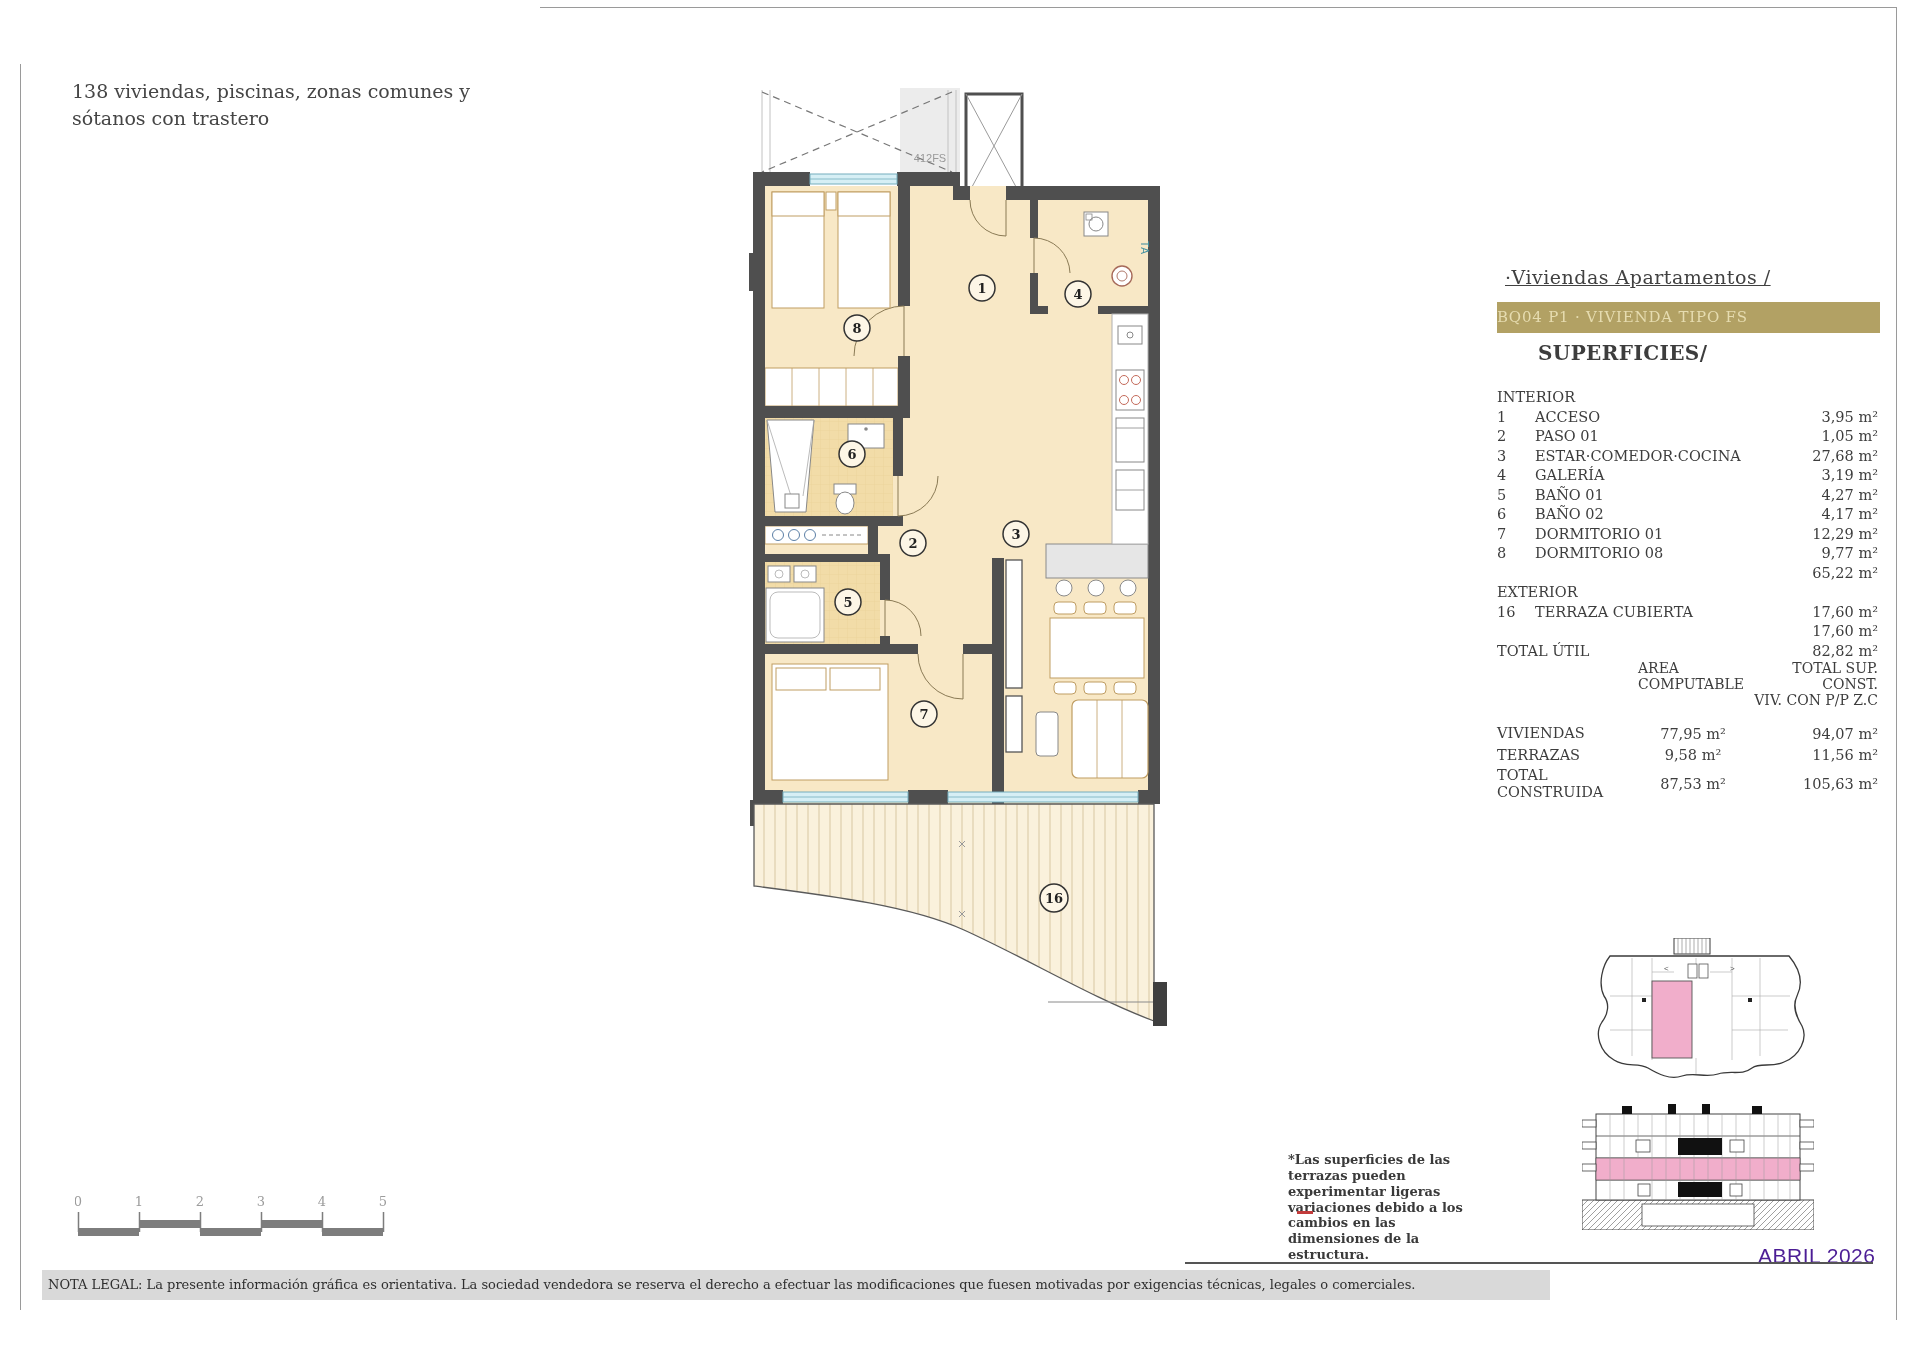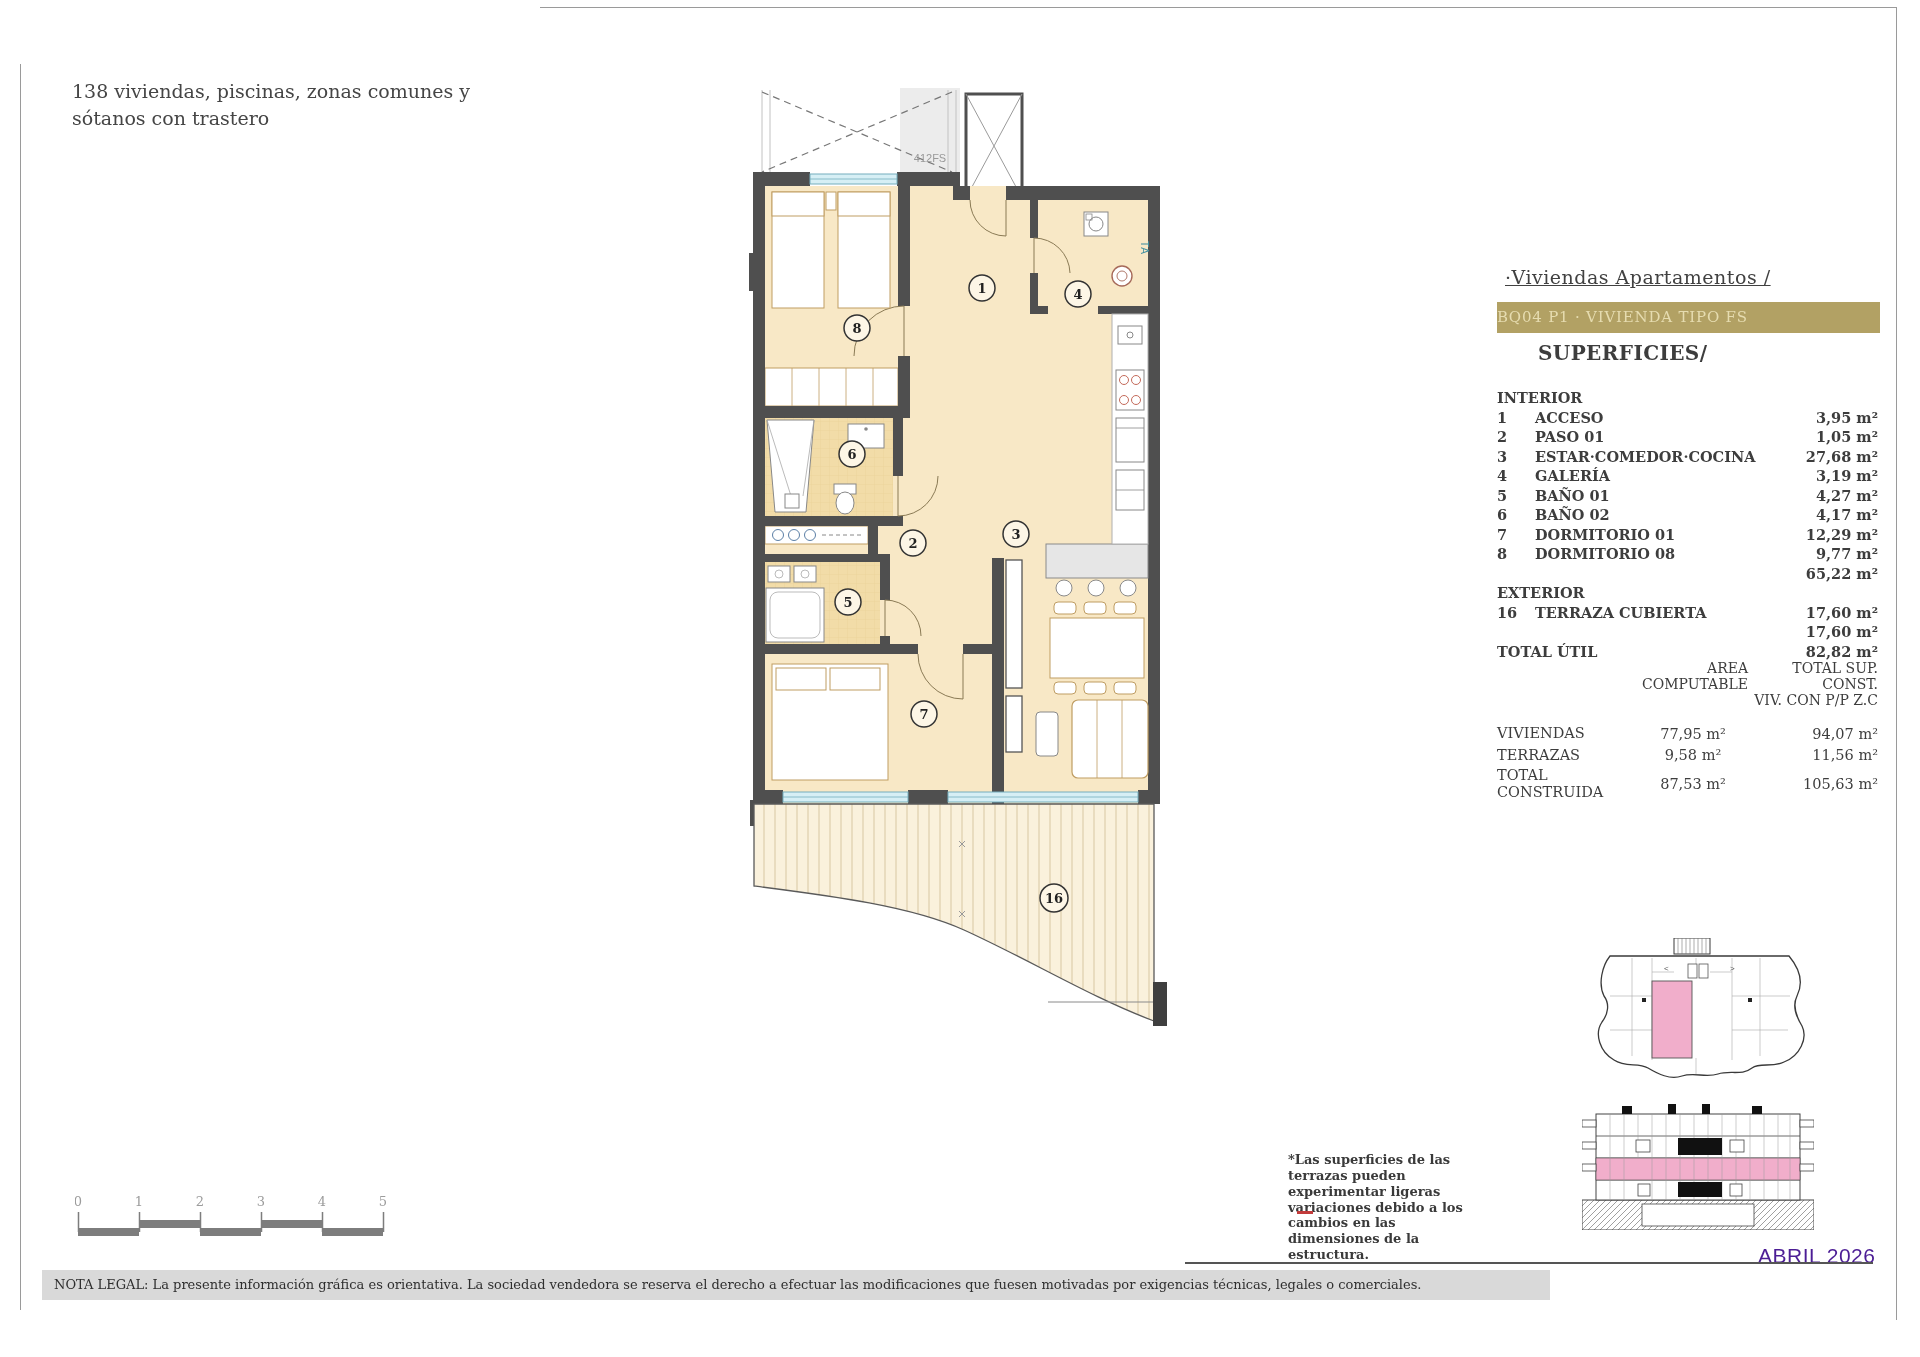--- a/index.html
+++ b/index.html
@@ -8,45 +8,45 @@
   .abs{position:absolute;}
   .hline,.vline{position:absolute;background:#9a9a9a;}
   
   .project-note{left:72px;top:78px;width:430px;font-size:19px;line-height:1.4;color:#454545;}
   
   .panel-title{left:1505px;top:266px;font-size:19px;letter-spacing:.5px;color:#414141;text-decoration:underline;}
   .type-banner{left:1497px;top:302px;width:383px;height:31px;background:#b2a164;}
   .type-banner span{display:block;line-height:31px;font-size:15px;
                     color:#e6dcb0;letter-spacing:.8px;}
   .section-title{left:1538px;top:341px;font-size:20px;font-weight:bold;letter-spacing:.4px;}
-  .areas{left:1497px;top:388px;width:381px;font-size:14.5px;font-weight:bold;}
+  .areas{left:1497px;top:388px;width:381px;font-size:14.5px;}
   .trow{display:flex;line-height:19.5px;}
   .trow .num{width:38px;}
   .trow .nm{flex:1;}
   .trow .val{text-align:right;white-space:nowrap;}
   .tlabel{line-height:19.5px;}
   .summary{left:1497px;top:660px;width:381px;font-size:14.5px;}
   .shead{display:flex;line-height:16px;font-size:14px;}
   .shead .sp{width:141px;}
-  .shead .c1{width:110px;text-align:right;}
+  .shead .c1{width:110px;text-align:left;}
   .shead .c2{flex:1;text-align:right;}
   .srow{display:flex;align-items:center;min-height:19.5px;margin-top:2px;}
   .srow .lb{width:141px;}
   .srow .lb span{display:inline-block;width:100px;line-height:17px;}
   .srow .v1{width:110px;text-align:center;padding-left:0;}
   .srow .v2{flex:1;text-align:right;}
   .srow .v1,.srow .v2{white-space:nowrap;}
   .srows{margin-top:16px;}
   
   .terrace-note{left:1288px;top:1152px;width:202px;font-size:13px;font-weight:bold;
                 line-height:1.22;color:#3a3a3a;}
   .red-dash{left:1297px;top:1211px;width:16px;height:3px;background:#c23b3b;}
   
   .legal-bar{left:42px;top:1270px;width:1508px;height:30px;background:#d9d9d9;}
-  .legal-bar span{display:block;padding-left:12px;line-height:30px;font-size:13px;color:#2e2e2e;}
+  .legal-bar span{display:block;padding-left:6px;line-height:30px;font-size:13px;color:#2e2e2e;}
   
   .date{left:1758px;top:1236px;font-family:"Liberation Sans","DejaVu Sans",sans-serif;
         font-size:21px;color:#4c1d95;letter-spacing:.5px;margin-top:8px;}
   .date-line{left:1185px;top:1262px;width:688px;height:2px;background:#555;}
   svg{display:block;}
   text{font-family:"DejaVu Serif","Liberation Serif",serif;}
   .sans{font-family:"Liberation Sans","DejaVu Sans",sans-serif;}
 </style>
 </head>
 <body>

